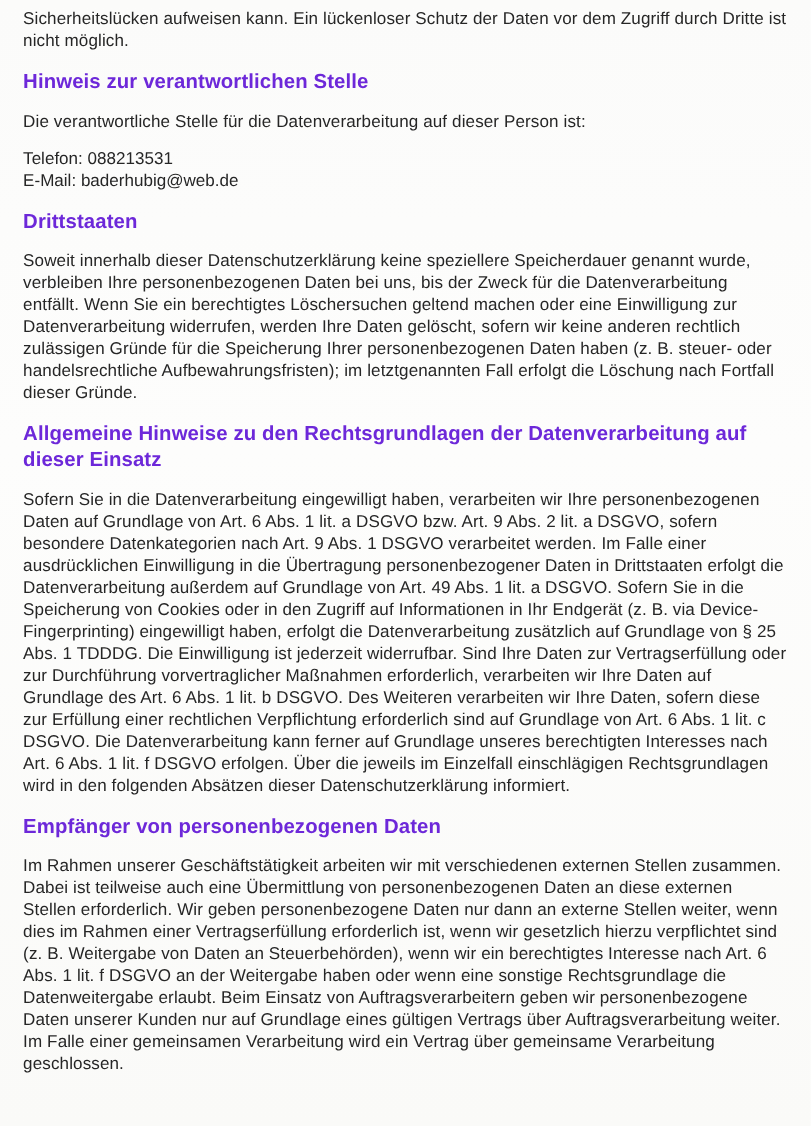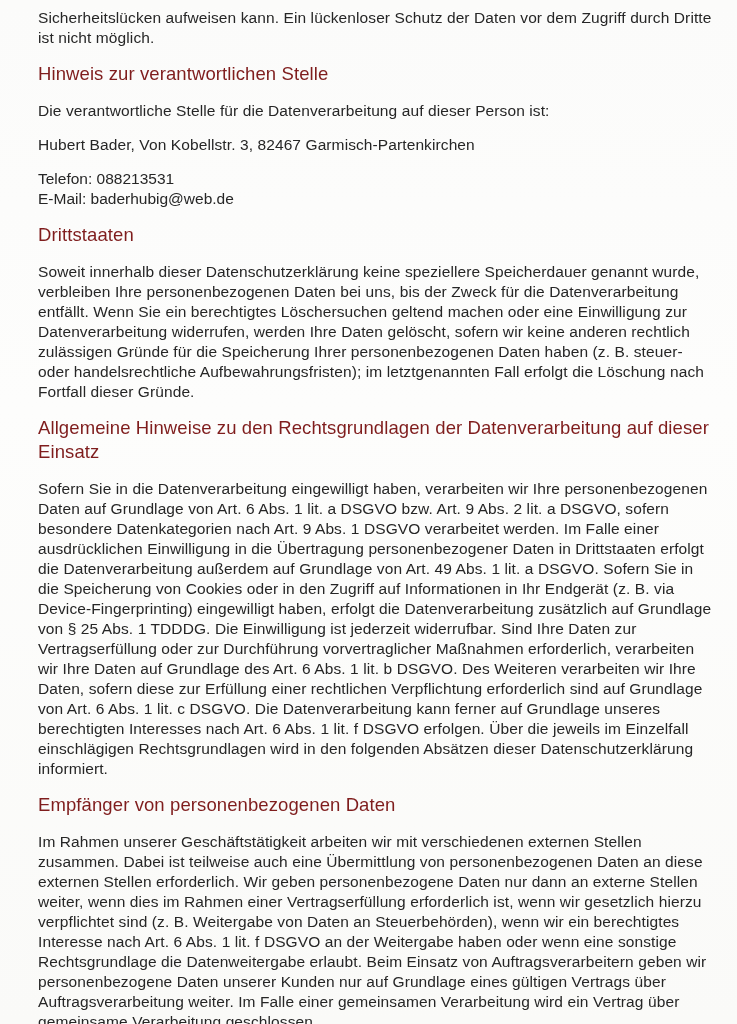--- a/index.html
+++ b/index.html
@@ -11,35 +11,35 @@
     height: 1024px;
     overflow: hidden;
     background: linear-gradient(180deg, #fbfbfa 0%, #fdfdfc 40%, #fafaf8 100%);
     font-family: "Liberation Sans", "DejaVu Sans", sans-serif;
     color: #242424;
   }
   .page {
     box-sizing: border-box;
     width: 737px;
     height: 1000px;
-    padding: 8px 21px 6px 38px;
+    padding: 8px 21px 6px 21px;
   }
   p {
     margin: 0 0 14px 0;
     font-size: 15.5px;
     line-height: 20px;
     letter-spacing: 0.1px;
     color: #262626;
   }
   h2 {
     margin: 10px 0 15px 0;
     font-size: 18.5px;
     line-height: 24px;
-    font-weight: 400;
-    color: #7f1d1d;
+    font-weight: 700;
+    color: #6d28d9;
     letter-spacing: 0.1px;
   }
   .contact-block {
     margin-bottom: 14px;
   }
   .contact-block span {
     display: block;
     font-size: 15.5px;
     line-height: 20px;
     color: #262626;
@@ -48,21 +48,20 @@
 </head>
 <body>
 
 <div class="page">
 
   <p>Sicherheitslücken aufweisen kann. Ein lückenloser Schutz der Daten vor dem Zugriff durch Dritte ist nicht möglich.</p>
 
   <section>
     <h2>Hinweis zur verantwortlichen Stelle</h2>
     <p>Die verantwortliche Stelle für die Datenverarbeitung auf dieser Person ist:</p>
-    <p>Hubert Bader, Von Kobellstr. 3, 82467 Garmisch-Partenkirchen</p>
     <div class="contact-block">
       <span>Telefon: 088213531</span>
       <span>E-Mail: baderhubig@web.de</span>
     </div>
   </section>
 
   <section>
     <h2>Drittstaaten</h2>
     <p>Soweit innerhalb dieser Datenschutzerklärung keine speziellere Speicherdauer genannt wurde, verbleiben Ihre personenbezogenen Daten bei uns, bis der Zweck für die Datenverarbeitung entfällt. Wenn Sie ein berechtigtes Löschersuchen geltend machen oder eine Einwilligung zur Datenverarbeitung widerrufen, werden Ihre Daten gelöscht, sofern wir keine anderen rechtlich zulässigen Gründe für die Speicherung Ihrer personenbezogenen Daten haben (z. B. steuer- oder handelsrechtliche Aufbewahrungsfristen); im letztgenannten Fall erfolgt die Löschung nach Fortfall dieser Gründe.</p>
   </section>

